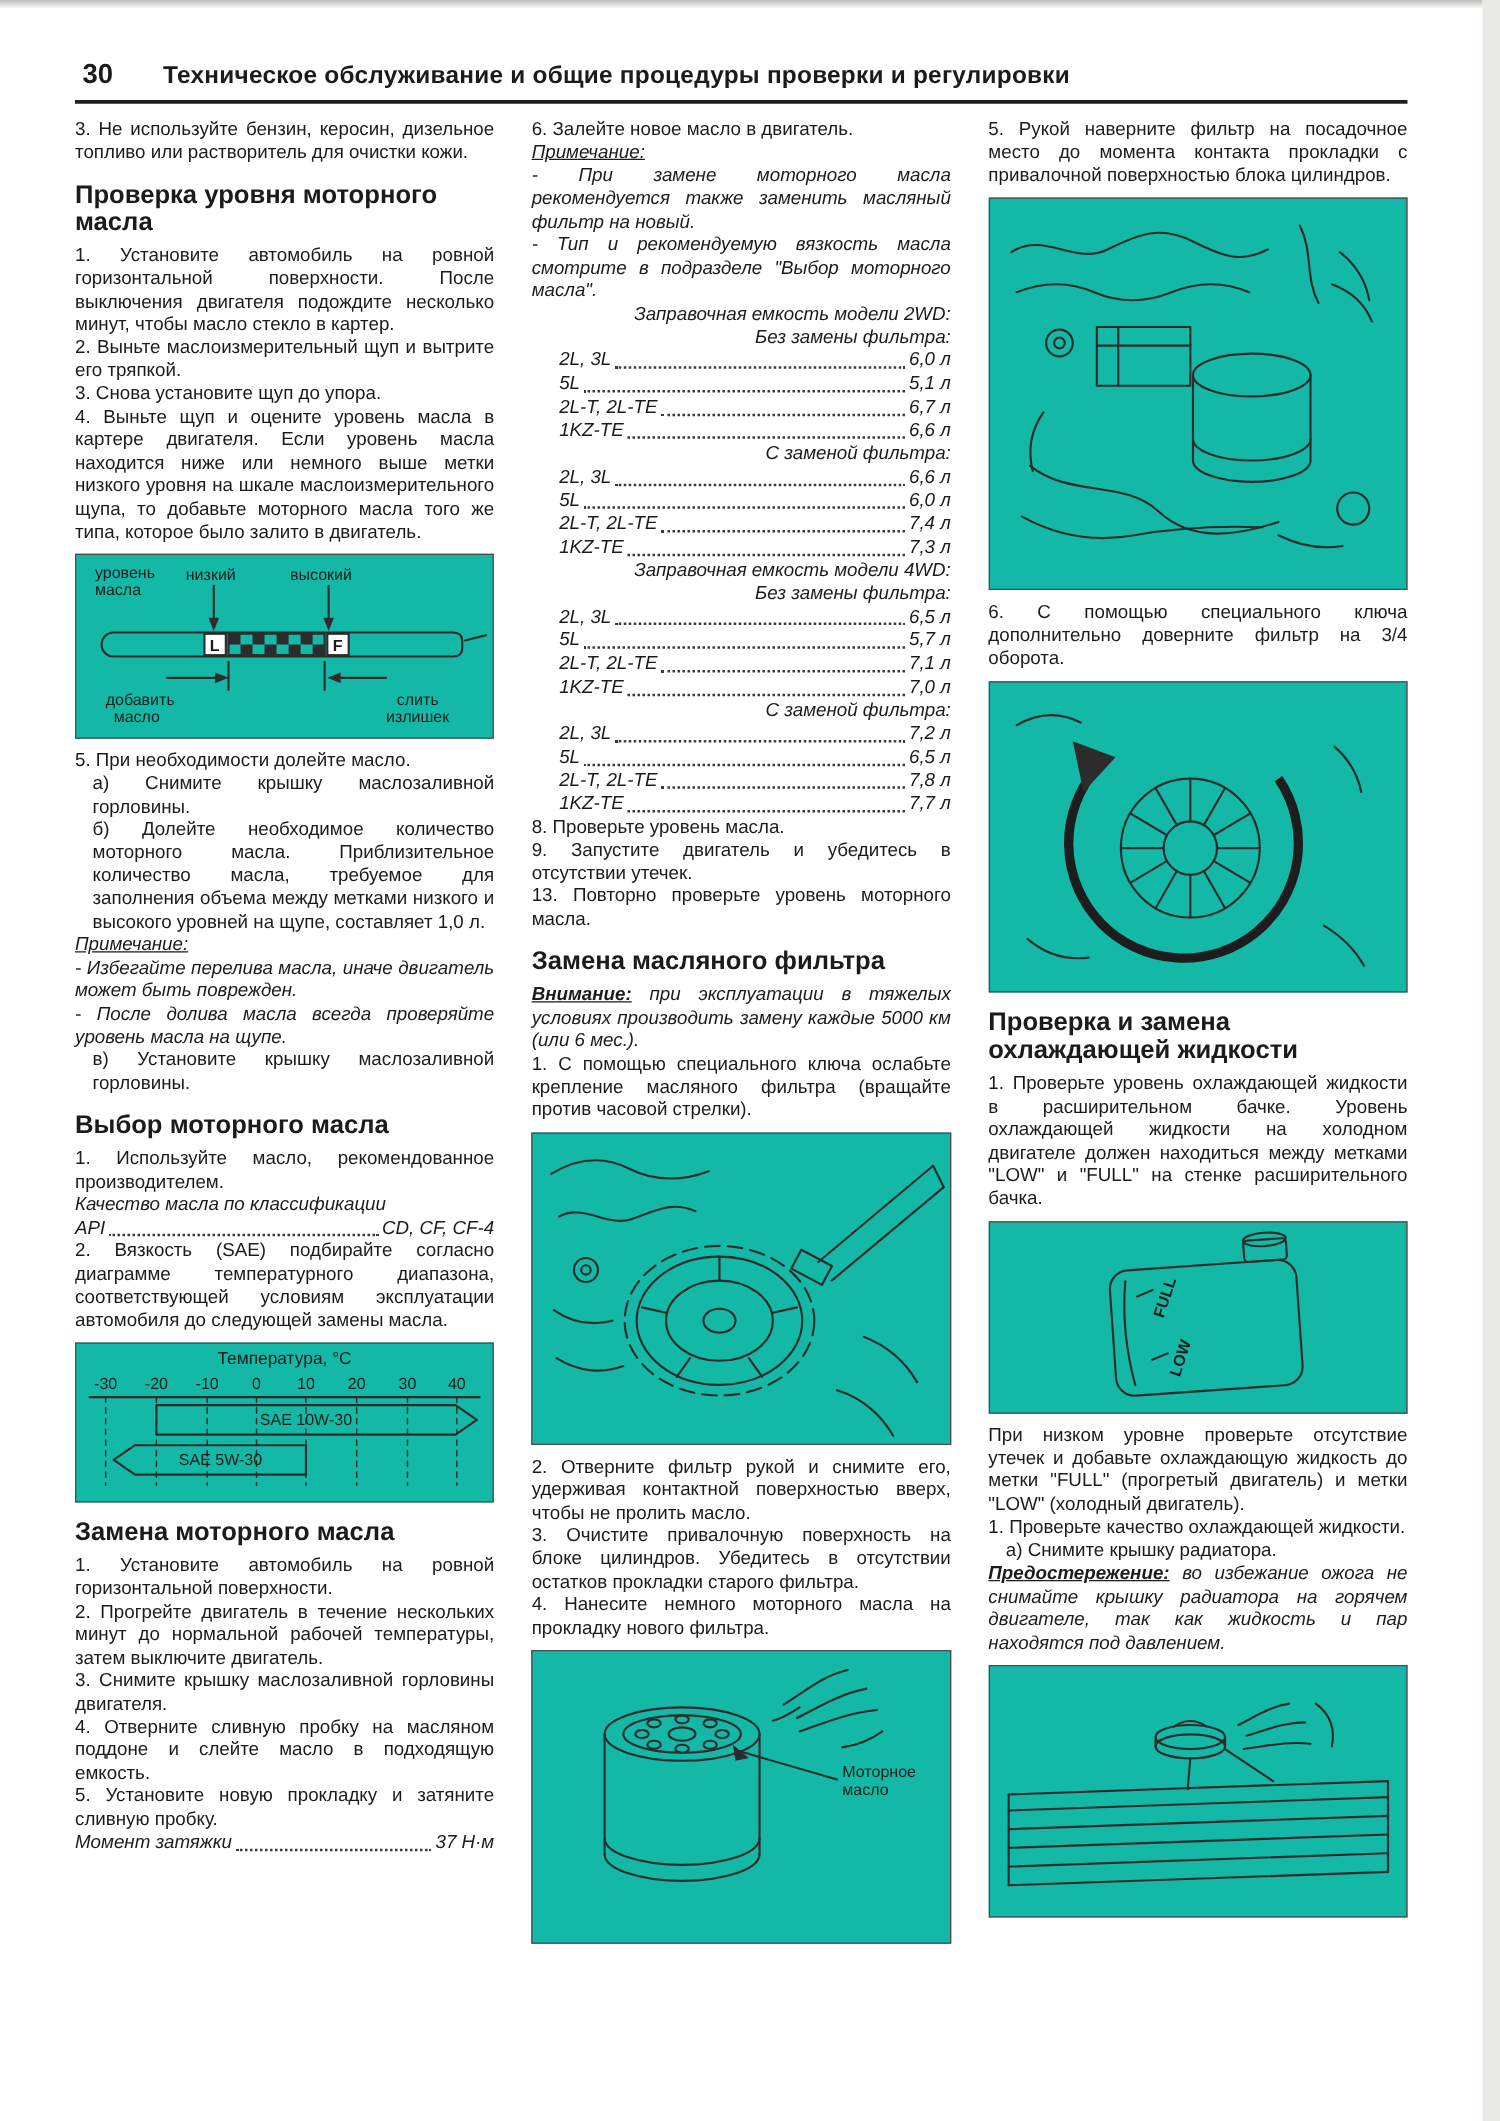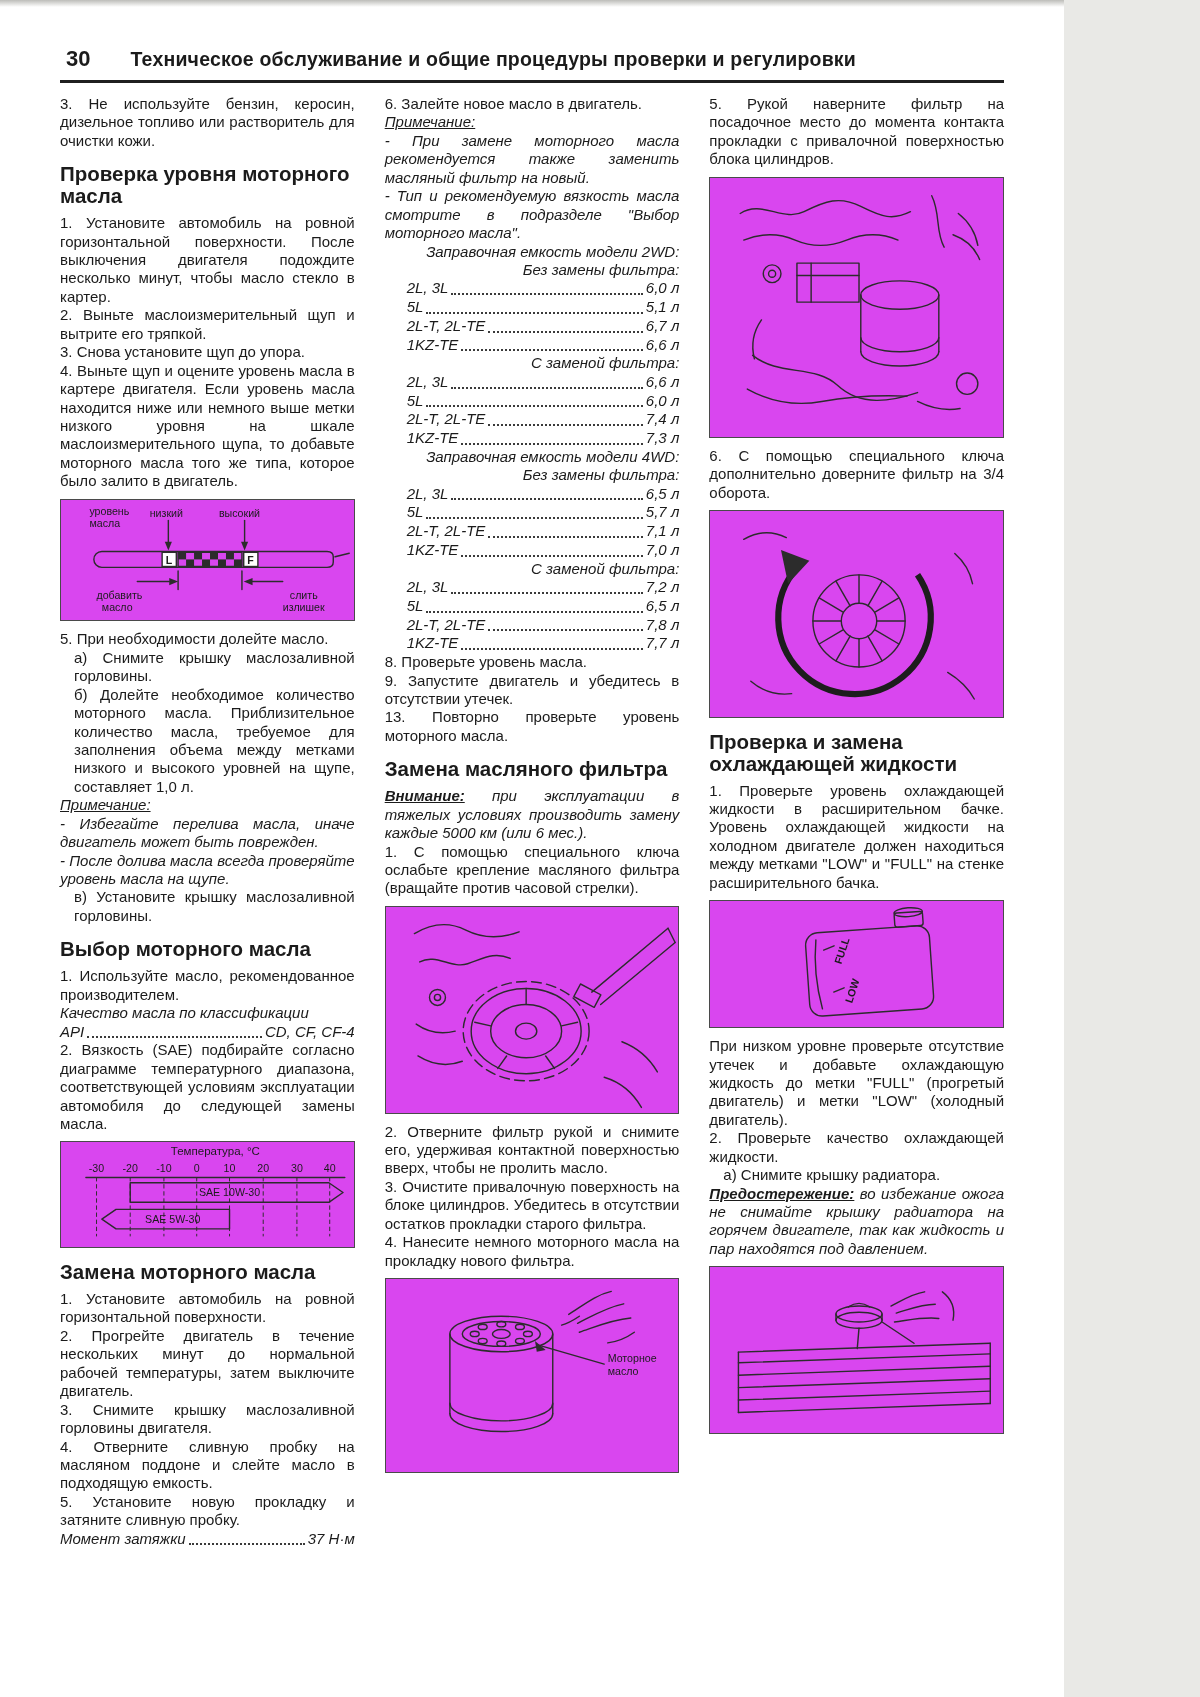--- a/index.html
+++ b/index.html
@@ -1,38 +1,38 @@
 <!DOCTYPE html>
 <html><head>
 <meta charset="utf-8">
 <style>
   *{margin:0;padding:0;box-sizing:border-box;}
   html,body{background:#e9e9e6;}
   body{width:1200px;font-family:"Liberation Sans",sans-serif;color:#1b1b1b;}
-  .page{position:relative;width:1064px;height:1697px;background:#fff;padding:30px 60px 24px;overflow:hidden;}
+  .page{position:relative;width:1186px;height:1697px;background:#fff;padding:30px 60px 24px;overflow:hidden;}
   .scan-edge{position:absolute;left:0;top:0;width:100%;height:7px;background:linear-gradient(#bdbdb9,#fff);}
   header.phead{display:flex;align-items:baseline;gap:40px;padding:16px 6px 6px;}
   .pagenum{font-size:22px;font-weight:bold;}
   h1.ptitle{font-size:19.5px;font-weight:bold;letter-spacing:.2px;}
   .rule{height:3px;background:#1f1f1f;margin:2px 0 12px;}
   .columns{display:flex;gap:30px;align-items:flex-start;}
   .col{flex:1;min-width:0;}
   h2.sec{font-size:20.5px;font-weight:bold;line-height:1.07;margin:13px 0 7px;}
   .para{font-size:15px;line-height:1.23;text-align:justify;margin:0;}
   .para.ind{padding-left:14px;}
   .note{font-style:italic;}
   .notetitle{font-style:italic;text-decoration:underline;}
   .leadword{font-weight:bold;font-style:italic;text-decoration:underline;}
   .subhead{font-style:italic;text-align:right;}
   .dotted{display:flex;align-items:baseline;font-size:15px;font-style:italic;line-height:1.25;}
   .dotted.ind2{padding-left:22px;justify-content:space-between;}
   .dotted .dl{white-space:nowrap;}
   .dotted .leader{flex:1;min-width:12px;border-bottom:2px dotted #3a3a3a;margin:0 3px 3px;align-self:flex-end;}
   .dotted .dv{white-space:nowrap;}
-  .fig{border:1.6px solid #4a4a4a;margin:8px 0 9px;background:#d946ef;padding-left:16px;}
+  .fig{border:1.6px solid #4a4a4a;margin:8px 0 9px;background:#14b8a6;}
   .fig svg{width:100%;display:block;}
   .fig svg .st{fill:none;stroke:#2c2c2c;stroke-width:1.6;stroke-linecap:round;stroke-linejoin:round;}
   .fig svg .dash{stroke-dasharray:4 4;stroke-width:1.1;}
   .fig svg .stw{fill:none;stroke:#1d1d1d;stroke-width:7;}
   .fig svg .solid{fill:#2c2c2c;stroke:none;}
   .fig svg .wbox{fill:#fff;stroke:#2c2c2c;stroke-width:1.6;}
   .fig svg text{fill:#1b1b1b;font-family:"Liberation Sans",sans-serif;font-size:12px;font-style:normal;}
   .fig svg text.b{font-weight:bold;}
   .fig svg text.t13{font-size:13px;}
 </style>
@@ -384,21 +384,21 @@
         <rect x="194" y="16" width="32" height="16" rx="3"></rect>
         <ellipse cx="210" cy="16" rx="16" ry="5"></ellipse>
         <line x1="112" y1="52" x2="124" y2="48"></line>
         <line x1="120" y1="100" x2="132" y2="96"></line>
       </g>
       <text class="b" transform="rotate(-72 130 72)" x="130" y="72">FULL</text>
       <text class="b" transform="rotate(-72 142 116)" x="142" y="116">LOW</text>
     </svg>
   </figure>
         <p class="para">При низком уровне проверьте отсутствие утечек и добавьте охлаждающую жидкость до метки "FULL" (прогретый двигатель) и метки "LOW" (холодный двигатель).</p>
-        <p class="para">2. Проверьте качество охлаждающей жидкости.</p>
+        <p class="para">1. Проверьте качество охлаждающей жидкости.</p>
         <p class="para ind">а) Снимите крышку радиатора.</p>
         <p class="para note"><span class="leadword">Предостережение:</span> во избежание ожога не снимайте крышку радиатора на горячем двигателе, так как жидкость и пар находятся под давлением.</p>
         <figure class="fig">
     <svg viewBox="0 0 312 187">
       <g class="st">
         <ellipse cx="150" cy="60" rx="26" ry="9"></ellipse>
         <ellipse cx="150" cy="53" rx="26" ry="9"></ellipse>
         <line x1="124" y1="53" x2="124" y2="60"></line>
         <line x1="176" y1="53" x2="176" y2="60"></line>
         <path d="M138,45 q12,-8 24,0"></path>

